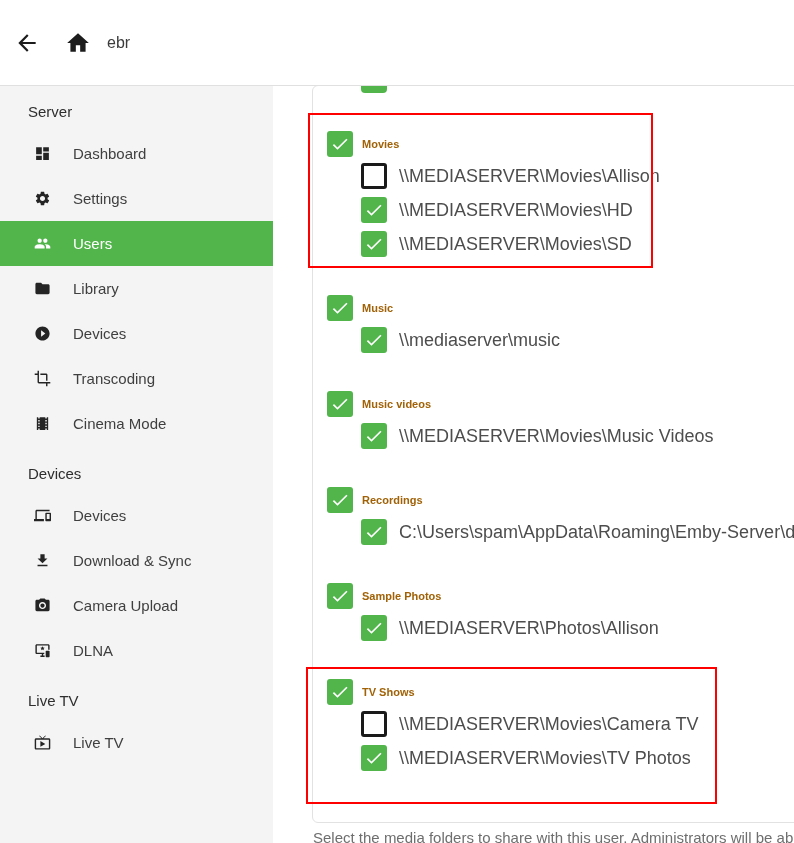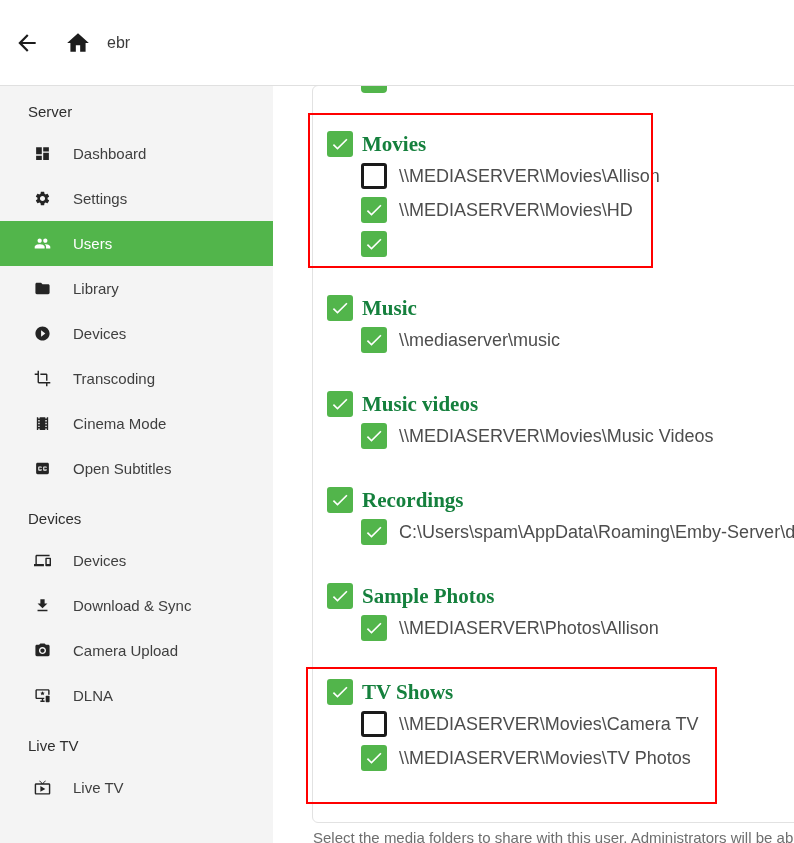--- a/index.html
+++ b/index.html
@@ -50,22 +50,22 @@
   }
   .partial-cb {
     position: absolute; left: 361px; top: 86px; width: 26px; height: 7px;
     background: var(--accent); border-radius: 0 0 4px 4px; z-index: 3;
   }
 
   .groups { position: absolute; left: 327px; top: 131px; width: 470px; z-index: 3; }
   .media-group { margin-bottom: 38px; }
   .grow { display: flex; align-items: center; height: 26px; }
   .group-label {
-    margin-left: 9px; font-size: 21px; font-weight: 600; color: #15803d;
-    white-space: nowrap; cursor: pointer; font-family: Liberation Serif, serif;
+    margin-left: 9px; font-size: 11px; font-weight: 600; color: #a16207;
+    white-space: nowrap; cursor: pointer;
   }
   .group-subs { margin-top: 6px; }
   .srow { display: flex; align-items: center; height: 26px; margin-left: 34px; margin-top: 0; }
   .srow + .srow { margin-top: 8px; }
   .sub-label {
     margin-left: 12px; font-size: 18px; color: #4d4d4d; white-space: nowrap; cursor: pointer;
   }
 
   .cb {
     width: 26px; height: 26px; flex: 0 0 26px; border-radius: 3px; cursor: pointer;
@@ -139,26 +139,20 @@
         <path d="M17 15h2V7c0-1.1-.9-2-2-2H9v2h8v8zM7 17V1H5v4H1v2h4v10c0 1.1.9 2 2 2h10v4h2v-4h4v-2H7z"></path>
       </svg>
       <span class="lbl">Transcoding</span>
     </div>
     <div class="side-item">
       <svg viewBox="0 0 24 24" class="ic">
         <path d="M18 3v2h-2V3H8v2H6V3H4v18h2v-2h2v2h8v-2h2v2h2V3h-2zM8 17H6v-2h2v2zm0-4H6v-2h2v2zm0-4H6V7h2v2zm10 8h-2v-2h2v2zm0-4h-2v-2h2v2zm0-4h-2V7h2v2z"></path>
       </svg>
       <span class="lbl">Cinema Mode</span>
     </div>
-    <div class="side-item">
-      <svg viewBox="0 0 24 24" class="ic">
-        <path d="M19 4H5c-1.1 0-2 .9-2 2v12c0 1.1.9 2 2 2h14c1.1 0 2-.9 2-2V6c0-1.1-.9-2-2-2zm-8 7H9.5v-.5h-2v3h2V13H11v1c0 .55-.45 1-1 1H7c-.55 0-1-.45-1-1v-4c0-.55.45-1 1-1h3c.55 0 1 .45 1 1v1zm7 0h-1.5v-.5h-2v3h2V13H18v1c0 .55-.45 1-1 1h-3c-.55 0-1-.45-1-1v-4c0-.55.45-1 1-1h3c.55 0 1 .45 1 1v1z"></path>
-      </svg>
-      <span class="lbl">Open Subtitles</span>
-    </div>
     <div class="side-header later">Devices</div>
     <div class="side-item">
       <svg viewBox="0 0 24 24" class="ic">
         <path d="M4 6h18V4H4c-1.1 0-2 .9-2 2v11H0v3h14v-3H4V6zm19 2h-6c-.55 0-1 .45-1 1v10c0 .55.45 1 1 1h6c.55 0 1-.45 1-1V9c0-.55-.45-1-1-1zm-1 9h-4v-7h4v7z"></path>
       </svg>
       <span class="lbl">Devices</span>
     </div>
     <div class="side-item">
       <svg viewBox="0 0 24 24" class="ic">
         <path d="M19 9h-4V3H9v6H5l7 7 7-7zM5 18v2h14v-2H5z"></path>
@@ -212,20 +206,21 @@
             </svg>
           </span>
           <span class="sub-label">\\MEDIASERVER\Movies\HD</span>
         </div>
         <div class="srow">
           <span class="cb checked">
             <svg viewBox="0 0 24 24" class="chk">
               <path d="M9 16.2L4.8 12l-1.4 1.4L9 19 21 7l-1.4-1.4z"></path>
             </svg>
           </span>
+          <span class="sub-label">\\MEDIASERVER\Movies\SD</span>
         </div>
       </div>
     </div>
     <div class="media-group">
       <div class="grow">
         <span class="cb checked">
           <svg viewBox="0 0 24 24" class="chk">
             <path d="M9 16.2L4.8 12l-1.4 1.4L9 19 21 7l-1.4-1.4z"></path>
           </svg>
         </span>

